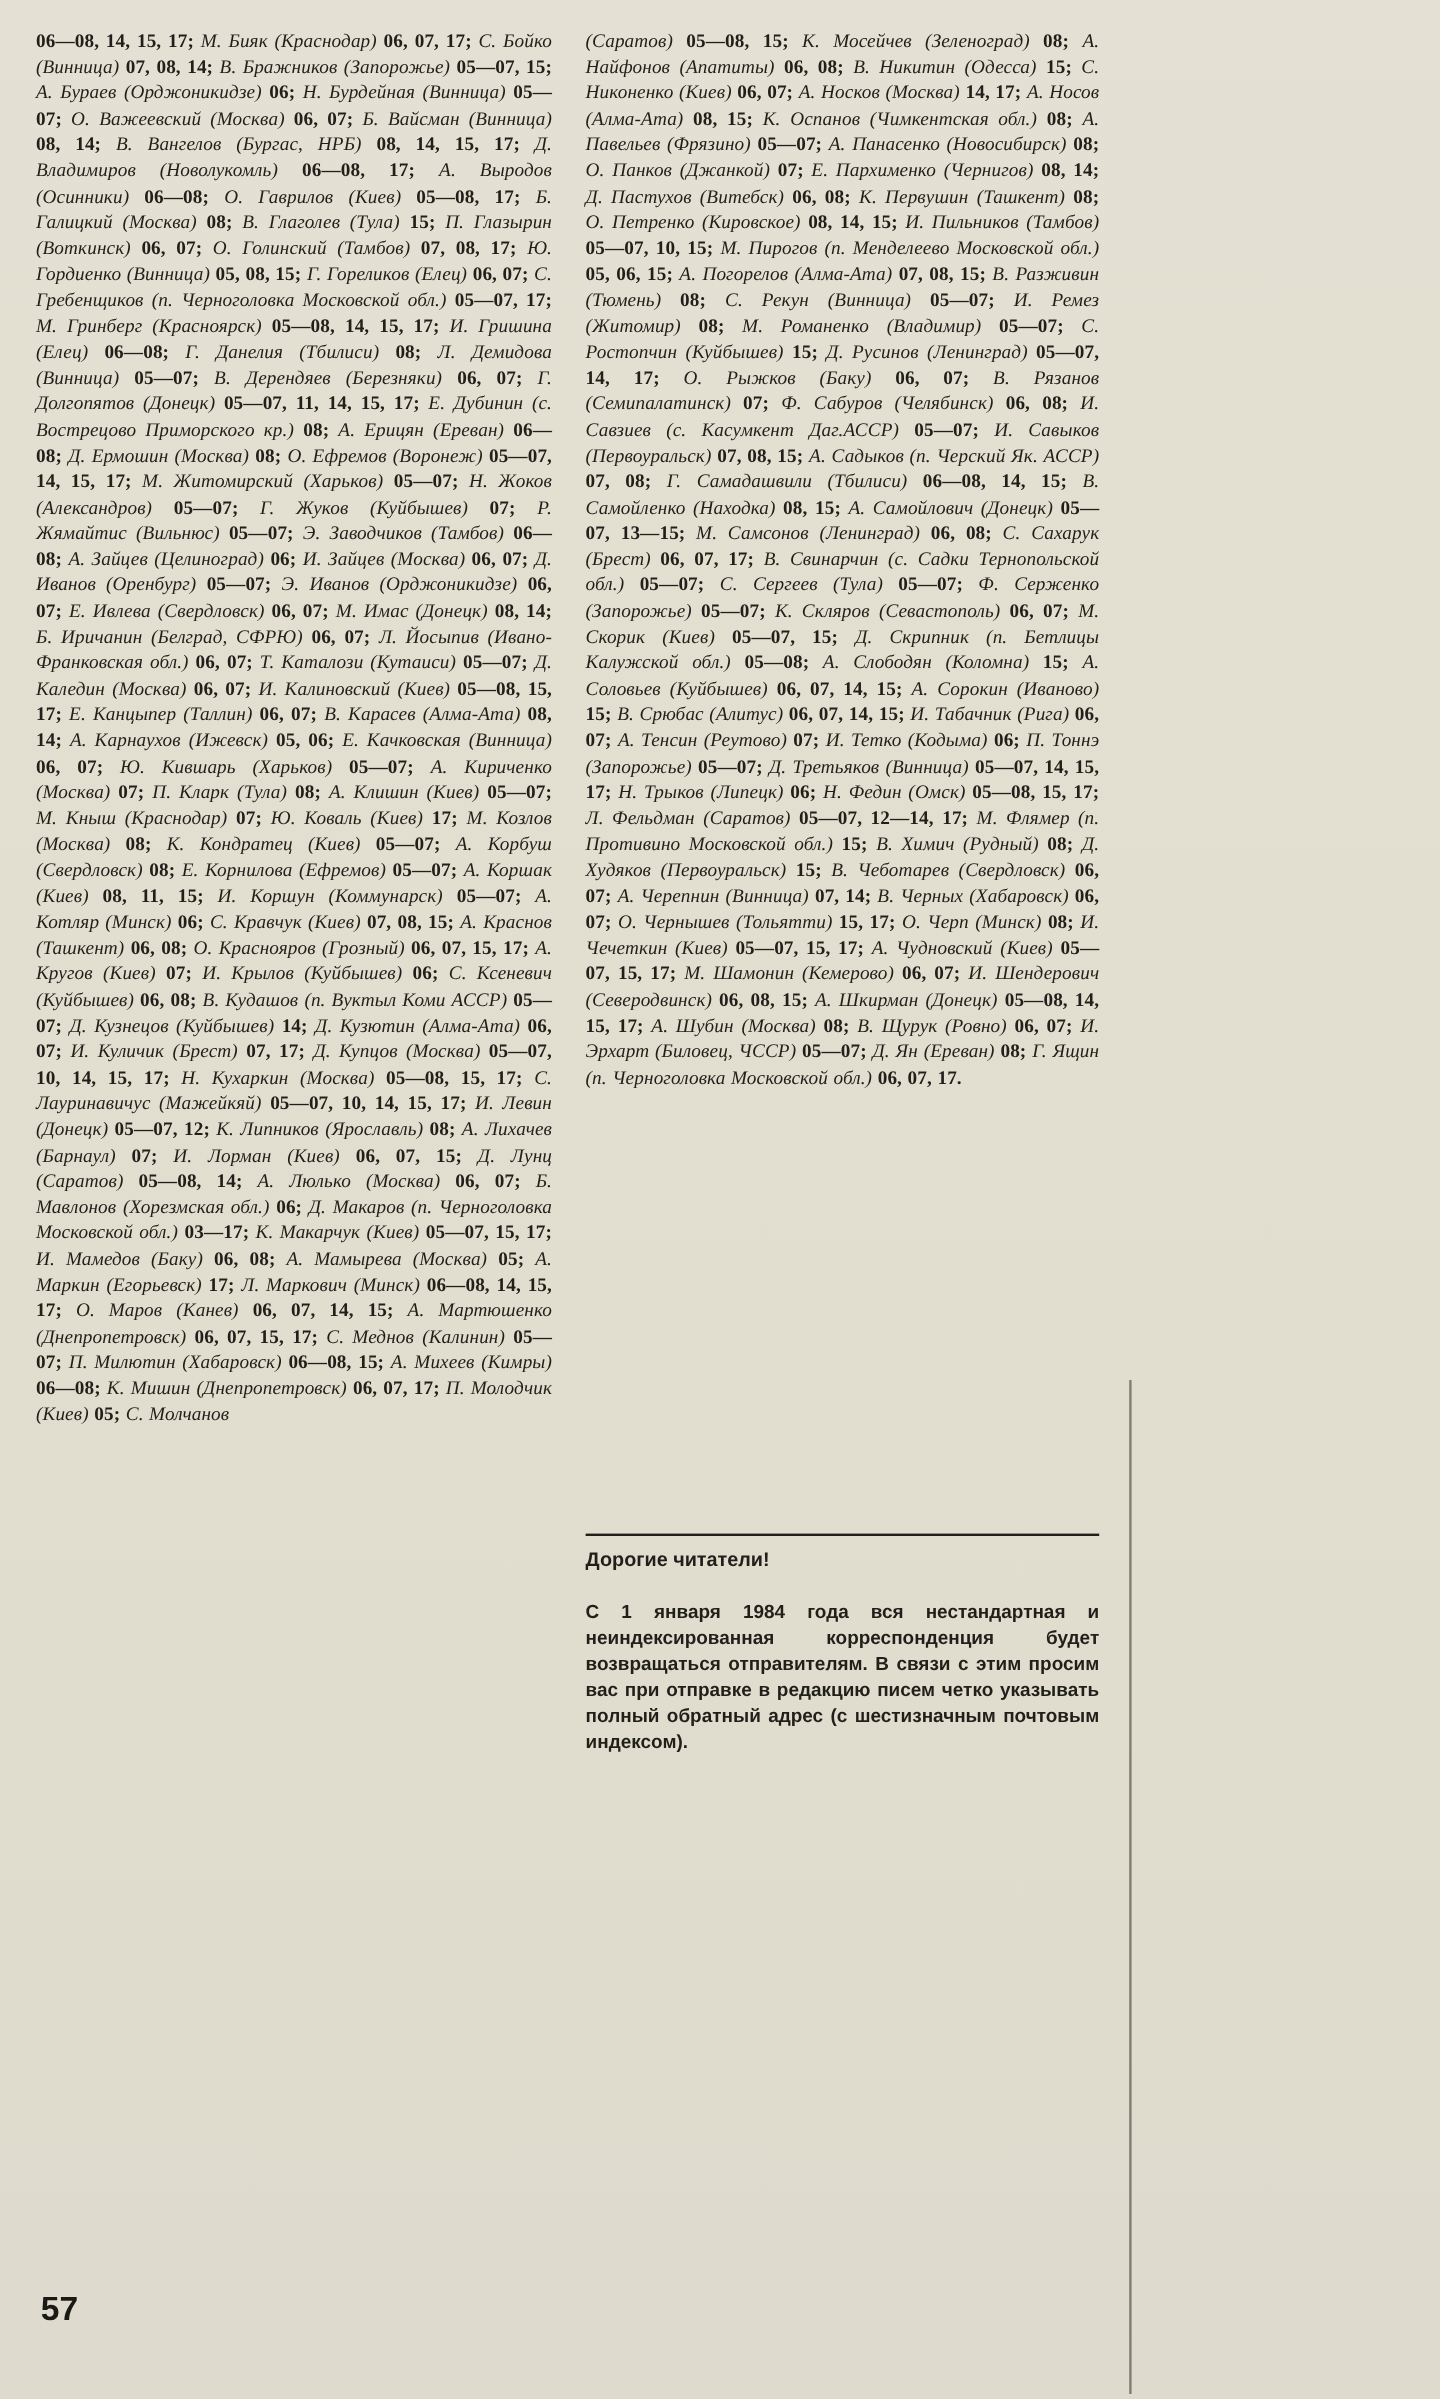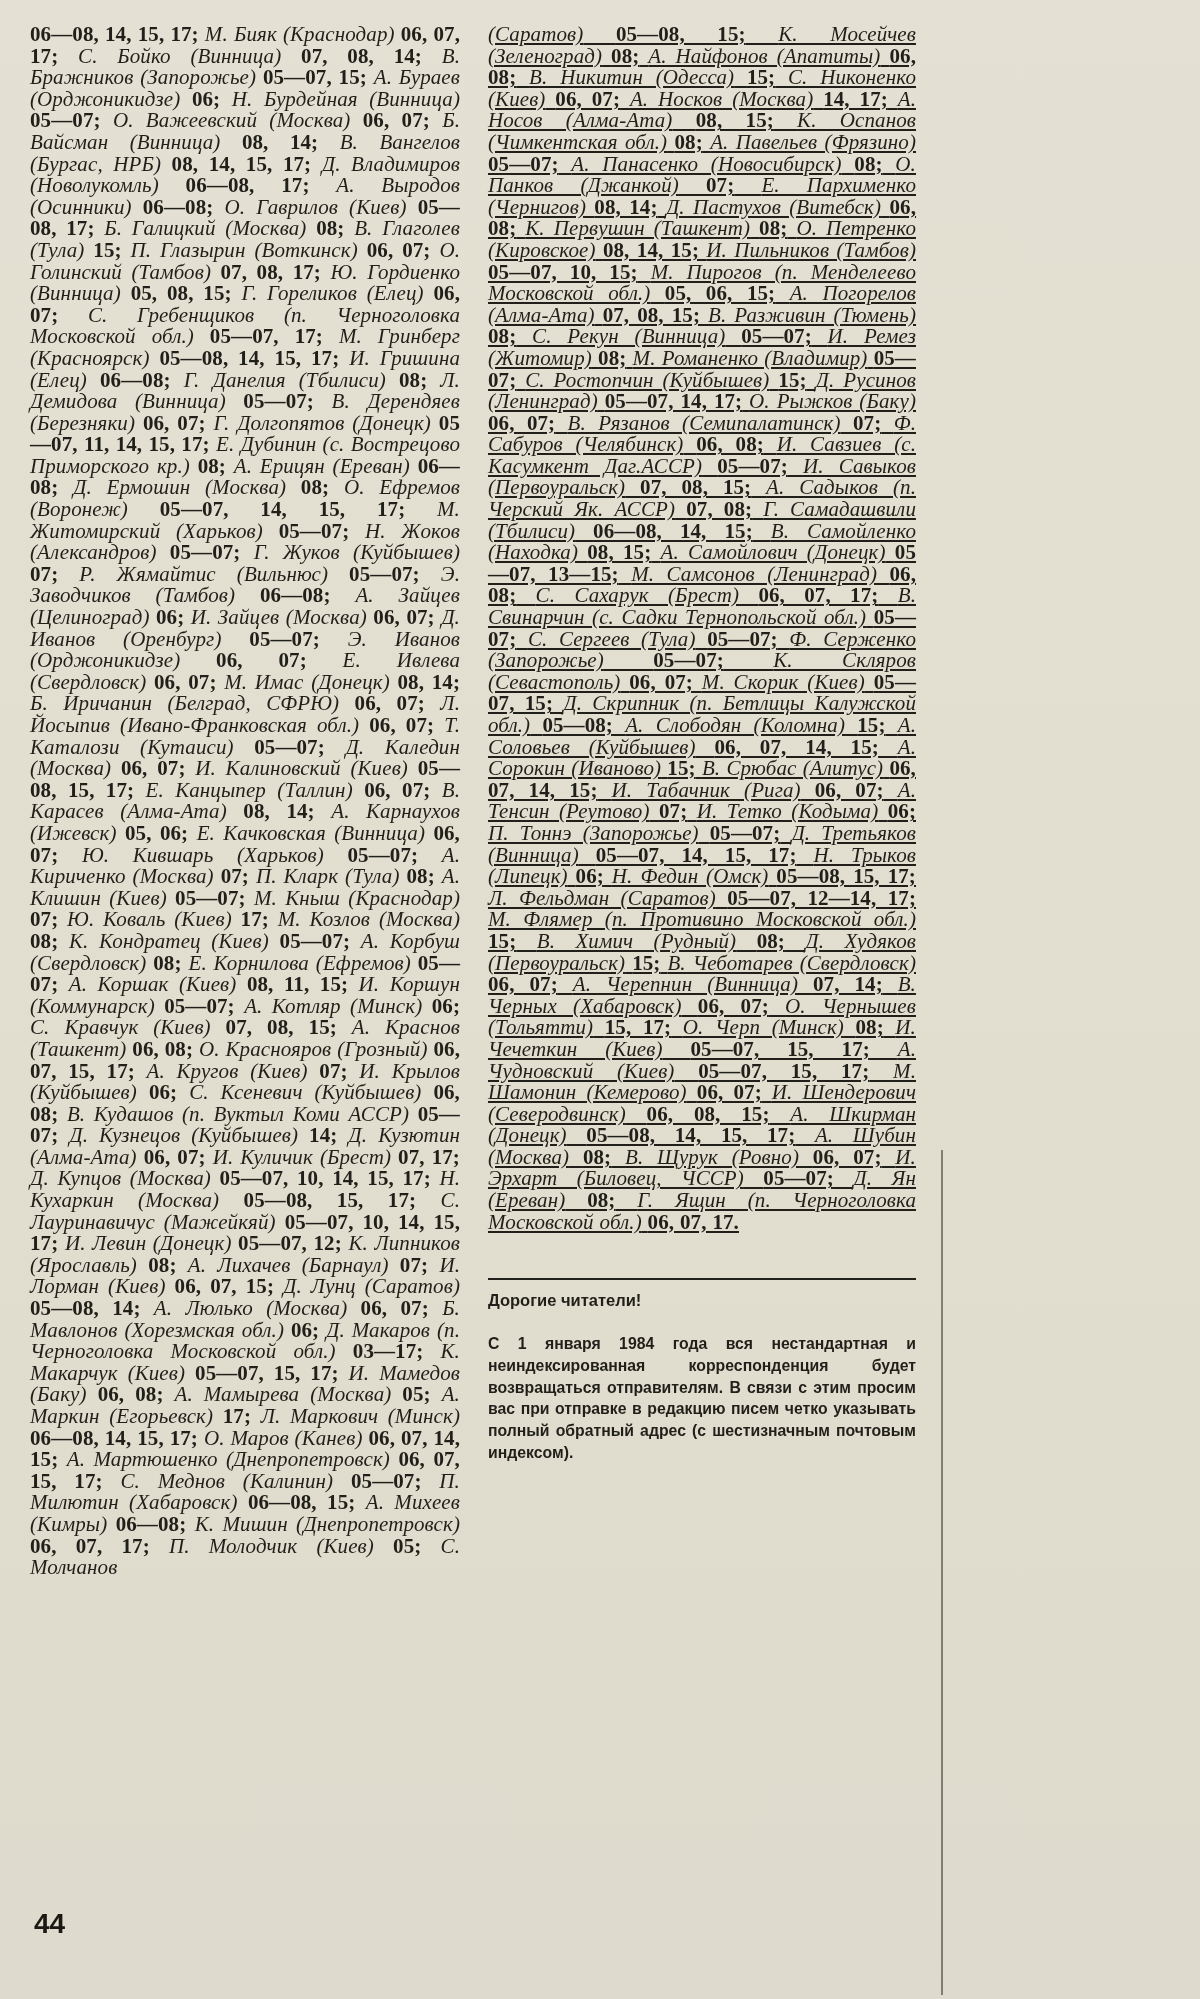--- a/index.html
+++ b/index.html
@@ -13,28 +13,28 @@
     width:1200px; height:1999px;
     background:linear-gradient(180deg, #e4e1d4 0%, #e1decf 55%, #deDBce 100%);
     background-color:#e2dfd2;
     color:#211f19;
     overflow:hidden;
   }
   .col {
     position:absolute;
     top:24px;
     width:430px;
-    font-size:21px;
+    font-size:16px;
     line-height:21.6px;
     text-align:justify;
     letter-spacing:0.1px;
     word-spacing:0.5px;
   }
   .col-left  { left:30px; }
-  .col-right { left:488px; width:428px;text-decoration:underline; }
+  .col-right { left:488px; width:428px; }
   .who  { font-style:italic; }
   .nums { font-weight:bold; }
   .notice {
     position:absolute;
     left:488px; top:1278px; width:428px;
     font-family:"Liberation Sans", sans-serif;
   }
   .notice-rule {
     height:2px;
     background:#211f19;
@@ -74,17 +74,17 @@
   <div class="col col-left"><span class="nums">06—08, 14, 15, 17;</span> <span class="who">М. Бияк (Краснодар)</span> <span class="nums">06, 07, 17;</span> <span class="who">С. Бойко (Винница)</span> <span class="nums">07, 08, 14;</span> <span class="who">В. Бражников (Запорожье)</span> <span class="nums">05—07, 15;</span> <span class="who">А. Бураев (Орджоникидзе)</span> <span class="nums">06;</span> <span class="who">Н. Бурдейная (Винница)</span> <span class="nums">05—07;</span> <span class="who">О. Важеевский (Москва)</span> <span class="nums">06, 07;</span> <span class="who">Б. Вайсман (Винница)</span> <span class="nums">08, 14;</span> <span class="who">В. Вангелов (Бургас, НРБ)</span> <span class="nums">08, 14, 15, 17;</span> <span class="who">Д. Владимиров (Новолукомль)</span> <span class="nums">06—08, 17;</span> <span class="who">А. Выродов (Осинники)</span> <span class="nums">06—08;</span> <span class="who">О. Гаврилов (Киев)</span> <span class="nums">05—08, 17;</span> <span class="who">Б. Галицкий (Москва)</span> <span class="nums">08;</span> <span class="who">В. Глаголев (Тула)</span> <span class="nums">15;</span> <span class="who">П. Глазырин (Воткинск)</span> <span class="nums">06, 07;</span> <span class="who">О. Голинский (Тамбов)</span> <span class="nums">07, 08, 17;</span> <span class="who">Ю. Гордиенко (Винница)</span> <span class="nums">05, 08, 15;</span> <span class="who">Г. Гореликов (Елец)</span> <span class="nums">06, 07;</span> <span class="who">С. Гребенщиков (п. Черноголовка Московской обл.)</span> <span class="nums">05—07, 17;</span> <span class="who">М. Гринберг (Красноярск)</span> <span class="nums">05—08, 14, 15, 17;</span> <span class="who">И. Гришина (Елец)</span> <span class="nums">06—08;</span> <span class="who">Г. Данелия (Тбилиси)</span> <span class="nums">08;</span> <span class="who">Л. Демидова (Винница)</span> <span class="nums">05—07;</span> <span class="who">В. Дерендяев (Березняки)</span> <span class="nums">06, 07;</span> <span class="who">Г. Долгопятов (Донецк)</span> <span class="nums">05—07, 11, 14, 15, 17;</span> <span class="who">Е. Дубинин (с. Вострецово Приморского кр.)</span> <span class="nums">08;</span> <span class="who">А. Ерицян (Ереван)</span> <span class="nums">06—08;</span> <span class="who">Д. Ермошин (Москва)</span> <span class="nums">08;</span> <span class="who">О. Ефремов (Воронеж)</span> <span class="nums">05—07, 14, 15, 17;</span> <span class="who">М. Житомирский (Харьков)</span> <span class="nums">05—07;</span> <span class="who">Н. Жоков (Александров)</span> <span class="nums">05—07;</span> <span class="who">Г. Жуков (Куйбышев)</span> <span class="nums">07;</span> <span class="who">Р. Жямайтис (Вильнюс)</span> <span class="nums">05—07;</span> <span class="who">Э. Заводчиков (Тамбов)</span> <span class="nums">06—08;</span> <span class="who">А. Зайцев (Целиноград)</span> <span class="nums">06;</span> <span class="who">И. Зайцев (Москва)</span> <span class="nums">06, 07;</span> <span class="who">Д. Иванов (Оренбург)</span> <span class="nums">05—07;</span> <span class="who">Э. Иванов (Орджоникидзе)</span> <span class="nums">06, 07;</span> <span class="who">Е. Ивлева (Свердловск)</span> <span class="nums">06, 07;</span> <span class="who">М. Имас (Донецк)</span> <span class="nums">08, 14;</span> <span class="who">Б. Иричанин (Белград, СФРЮ)</span> <span class="nums">06, 07;</span> <span class="who">Л. Йосыпив (Ивано-Франковская обл.)</span> <span class="nums">06, 07;</span> <span class="who">Т. Каталози (Кутаиси)</span> <span class="nums">05—07;</span> <span class="who">Д. Каледин (Москва)</span> <span class="nums">06, 07;</span> <span class="who">И. Калиновский (Киев)</span> <span class="nums">05—08, 15, 17;</span> <span class="who">Е. Канцыпер (Таллин)</span> <span class="nums">06, 07;</span> <span class="who">В. Карасев (Алма-Ата)</span> <span class="nums">08, 14;</span> <span class="who">А. Карнаухов (Ижевск)</span> <span class="nums">05, 06;</span> <span class="who">Е. Качковская (Винница)</span> <span class="nums">06, 07;</span> <span class="who">Ю. Кившарь (Харьков)</span> <span class="nums">05—07;</span> <span class="who">А. Кириченко (Москва)</span> <span class="nums">07;</span> <span class="who">П. Кларк (Тула)</span> <span class="nums">08;</span> <span class="who">А. Клишин (Киев)</span> <span class="nums">05—07;</span> <span class="who">М. Кныш (Краснодар)</span> <span class="nums">07;</span> <span class="who">Ю. Коваль (Киев)</span> <span class="nums">17;</span> <span class="who">М. Козлов (Москва)</span> <span class="nums">08;</span> <span class="who">К. Кондратец (Киев)</span> <span class="nums">05—07;</span> <span class="who">А. Корбуш (Свердловск)</span> <span class="nums">08;</span> <span class="who">Е. Корнилова (Ефремов)</span> <span class="nums">05—07;</span> <span class="who">А. Коршак (Киев)</span> <span class="nums">08, 11, 15;</span> <span class="who">И. Коршун (Коммунарск)</span> <span class="nums">05—07;</span> <span class="who">А. Котляр (Минск)</span> <span class="nums">06;</span> <span class="who">С. Кравчук (Киев)</span> <span class="nums">07, 08, 15;</span> <span class="who">А. Краснов (Ташкент)</span> <span class="nums">06, 08;</span> <span class="who">О. Краснояров (Грозный)</span> <span class="nums">06, 07, 15, 17;</span> <span class="who">А. Кругов (Киев)</span> <span class="nums">07;</span> <span class="who">И. Крылов (Куйбышев)</span> <span class="nums">06;</span> <span class="who">С. Ксеневич (Куйбышев)</span> <span class="nums">06, 08;</span> <span class="who">В. Кудашов (п. Вуктыл Коми АССР)</span> <span class="nums">05—07;</span> <span class="who">Д. Кузнецов (Куйбышев)</span> <span class="nums">14;</span> <span class="who">Д. Кузютин (Алма-Ата)</span> <span class="nums">06, 07;</span> <span class="who">И. Куличик (Брест)</span> <span class="nums">07, 17;</span> <span class="who">Д. Купцов (Москва)</span> <span class="nums">05—07, 10, 14, 15, 17;</span> <span class="who">Н. Кухаркин (Москва)</span> <span class="nums">05—08, 15, 17;</span> <span class="who">С. Лауринавичус (Мажейкяй)</span> <span class="nums">05—07, 10, 14, 15, 17;</span> <span class="who">И. Левин (Донецк)</span> <span class="nums">05—07, 12;</span> <span class="who">К. Липников (Ярославль)</span> <span class="nums">08;</span> <span class="who">А. Лихачев (Барнаул)</span> <span class="nums">07;</span> <span class="who">И. Лорман (Киев)</span> <span class="nums">06, 07, 15;</span> <span class="who">Д. Лунц (Саратов)</span> <span class="nums">05—08, 14;</span> <span class="who">А. Люлько (Москва)</span> <span class="nums">06, 07;</span> <span class="who">Б. Мавлонов (Хорезмская обл.)</span> <span class="nums">06;</span> <span class="who">Д. Макаров (п. Черноголовка Московской обл.)</span> <span class="nums">03—17;</span> <span class="who">К. Макарчук (Киев)</span> <span class="nums">05—07, 15, 17;</span> <span class="who">И. Мамедов (Баку)</span> <span class="nums">06, 08;</span> <span class="who">А. Мамырева (Москва)</span> <span class="nums">05;</span> <span class="who">А. Маркин (Егорьевск)</span> <span class="nums">17;</span> <span class="who">Л. Маркович (Минск)</span> <span class="nums">06—08, 14, 15, 17;</span> <span class="who">О. Маров (Канев)</span> <span class="nums">06, 07, 14, 15;</span> <span class="who">А. Мартюшенко (Днепропетровск)</span> <span class="nums">06, 07, 15, 17;</span> <span class="who">С. Меднов (Калинин)</span> <span class="nums">05—07;</span> <span class="who">П. Милютин (Хабаровск)</span> <span class="nums">06—08, 15;</span> <span class="who">А. Михеев (Кимры)</span> <span class="nums">06—08;</span> <span class="who">К. Мишин (Днепропетровск)</span> <span class="nums">06, 07, 17;</span> <span class="who">П. Молодчик (Киев)</span> <span class="nums">05;</span> <span class="who">С. Молчанов</span> </div>
 
   <div class="col col-right"><span class="who">(Саратов)</span> <span class="nums">05—08, 15;</span> <span class="who">К. Мосейчев (Зеленоград)</span> <span class="nums">08;</span> <span class="who">А. Найфонов (Апатиты)</span> <span class="nums">06, 08;</span> <span class="who">В. Никитин (Одесса)</span> <span class="nums">15;</span> <span class="who">С. Никоненко (Киев)</span> <span class="nums">06, 07;</span> <span class="who">А. Носков (Москва)</span> <span class="nums">14, 17;</span> <span class="who">А. Носов (Алма-Ата)</span> <span class="nums">08, 15;</span> <span class="who">К. Оспанов (Чимкентская обл.)</span> <span class="nums">08;</span> <span class="who">А. Павельев (Фрязино)</span> <span class="nums">05—07;</span> <span class="who">А. Панасенко (Новосибирск)</span> <span class="nums">08;</span> <span class="who">О. Панков (Джанкой)</span> <span class="nums">07;</span> <span class="who">Е. Пархименко (Чернигов)</span> <span class="nums">08, 14;</span> <span class="who">Д. Пастухов (Витебск)</span> <span class="nums">06, 08;</span> <span class="who">К. Первушин (Ташкент)</span> <span class="nums">08;</span> <span class="who">О. Петренко (Кировское)</span> <span class="nums">08, 14, 15;</span> <span class="who">И. Пильников (Тамбов)</span> <span class="nums">05—07, 10, 15;</span> <span class="who">М. Пирогов (п. Менделеево Московской обл.)</span> <span class="nums">05, 06, 15;</span> <span class="who">А. Погорелов (Алма-Ата)</span> <span class="nums">07, 08, 15;</span> <span class="who">В. Разживин (Тюмень)</span> <span class="nums">08;</span> <span class="who">С. Рекун (Винница)</span> <span class="nums">05—07;</span> <span class="who">И. Ремез (Житомир)</span> <span class="nums">08;</span> <span class="who">М. Романенко (Владимир)</span> <span class="nums">05—07;</span> <span class="who">С. Ростопчин (Куйбышев)</span> <span class="nums">15;</span> <span class="who">Д. Русинов (Ленинград)</span> <span class="nums">05—07, 14, 17;</span> <span class="who">О. Рыжков (Баку)</span> <span class="nums">06, 07;</span> <span class="who">В. Рязанов (Семипалатинск)</span> <span class="nums">07;</span> <span class="who">Ф. Сабуров (Челябинск)</span> <span class="nums">06, 08;</span> <span class="who">И. Савзиев (с. Касумкент Даг.АССР)</span> <span class="nums">05—07;</span> <span class="who">И. Савыков (Первоуральск)</span> <span class="nums">07, 08, 15;</span> <span class="who">А. Садыков (п. Черский Як. АССР)</span> <span class="nums">07, 08;</span> <span class="who">Г. Самадашвили (Тбилиси)</span> <span class="nums">06—08, 14, 15;</span> <span class="who">В. Самойленко (Находка)</span> <span class="nums">08, 15;</span> <span class="who">А. Самойлович (Донецк)</span> <span class="nums">05—07, 13—15;</span> <span class="who">М. Самсонов (Ленинград)</span> <span class="nums">06, 08;</span> <span class="who">С. Сахарук (Брест)</span> <span class="nums">06, 07, 17;</span> <span class="who">В. Свинарчин (с. Садки Тернопольской обл.)</span> <span class="nums">05—07;</span> <span class="who">С. Сергеев (Тула)</span> <span class="nums">05—07;</span> <span class="who">Ф. Серженко (Запорожье)</span> <span class="nums">05—07;</span> <span class="who">К. Скляров (Севастополь)</span> <span class="nums">06, 07;</span> <span class="who">М. Скорик (Киев)</span> <span class="nums">05—07, 15;</span> <span class="who">Д. Скрипник (п. Бетлицы Калужской обл.)</span> <span class="nums">05—08;</span> <span class="who">А. Слободян (Коломна)</span> <span class="nums">15;</span> <span class="who">А. Соловьев (Куйбышев)</span> <span class="nums">06, 07, 14, 15;</span> <span class="who">А. Сорокин (Иваново)</span> <span class="nums">15;</span> <span class="who">В. Срюбас (Алитус)</span> <span class="nums">06, 07, 14, 15;</span> <span class="who">И. Табачник (Рига)</span> <span class="nums">06, 07;</span> <span class="who">А. Тенсин (Реутово)</span> <span class="nums">07;</span> <span class="who">И. Тетко (Кодыма)</span> <span class="nums">06;</span> <span class="who">П. Тоннэ (Запорожье)</span> <span class="nums">05—07;</span> <span class="who">Д. Третьяков (Винница)</span> <span class="nums">05—07, 14, 15, 17;</span> <span class="who">Н. Трыков (Липецк)</span> <span class="nums">06;</span> <span class="who">Н. Федин (Омск)</span> <span class="nums">05—08, 15, 17;</span> <span class="who">Л. Фельдман (Саратов)</span> <span class="nums">05—07, 12—14, 17;</span> <span class="who">М. Флямер (п. Противино Московской обл.)</span> <span class="nums">15;</span> <span class="who">В. Химич (Рудный)</span> <span class="nums">08;</span> <span class="who">Д. Худяков (Первоуральск)</span> <span class="nums">15;</span> <span class="who">В. Чеботарев (Свердловск)</span> <span class="nums">06, 07;</span> <span class="who">А. Черепнин (Винница)</span> <span class="nums">07, 14;</span> <span class="who">В. Черных (Хабаровск)</span> <span class="nums">06, 07;</span> <span class="who">О. Чернышев (Тольятти)</span> <span class="nums">15, 17;</span> <span class="who">О. Черп (Минск)</span> <span class="nums">08;</span> <span class="who">И. Чечеткин (Киев)</span> <span class="nums">05—07, 15, 17;</span> <span class="who">А. Чудновский (Киев)</span> <span class="nums">05—07, 15, 17;</span> <span class="who">М. Шамонин (Кемерово)</span> <span class="nums">06, 07;</span> <span class="who">И. Шендерович (Северодвинск)</span> <span class="nums">06, 08, 15;</span> <span class="who">А. Шкирман (Донецк)</span> <span class="nums">05—08, 14, 15, 17;</span> <span class="who">А. Шубин (Москва)</span> <span class="nums">08;</span> <span class="who">В. Щурук (Ровно)</span> <span class="nums">06, 07;</span> <span class="who">И. Эрхарт (Биловец, ЧССР)</span> <span class="nums">05—07;</span> <span class="who">Д. Ян (Ереван)</span> <span class="nums">08;</span> <span class="who">Г. Ящин (п. Черноголовка Московской обл.)</span> <span class="nums">06, 07, 17.</span> </div>
 
   <div class="notice">
     <div class="notice-rule"></div>
     <p class="notice-title">Дорогие читатели!</p>
     <p class="notice-body">С 1 января 1984 года вся нестандартная и неиндексированная корреспонденция будет возвращаться отправителям. В связи с этим просим вас при отправке в редакцию писем четко указывать полный обратный адрес (с шестизначным почтовым индексом).</p>
   </div>
 
-  <div class="page-number">44</div>
+  <div class="page-number">57</div>
 
   <div class="edge-line"></div>
 
 </div>
 
 </body></html>

